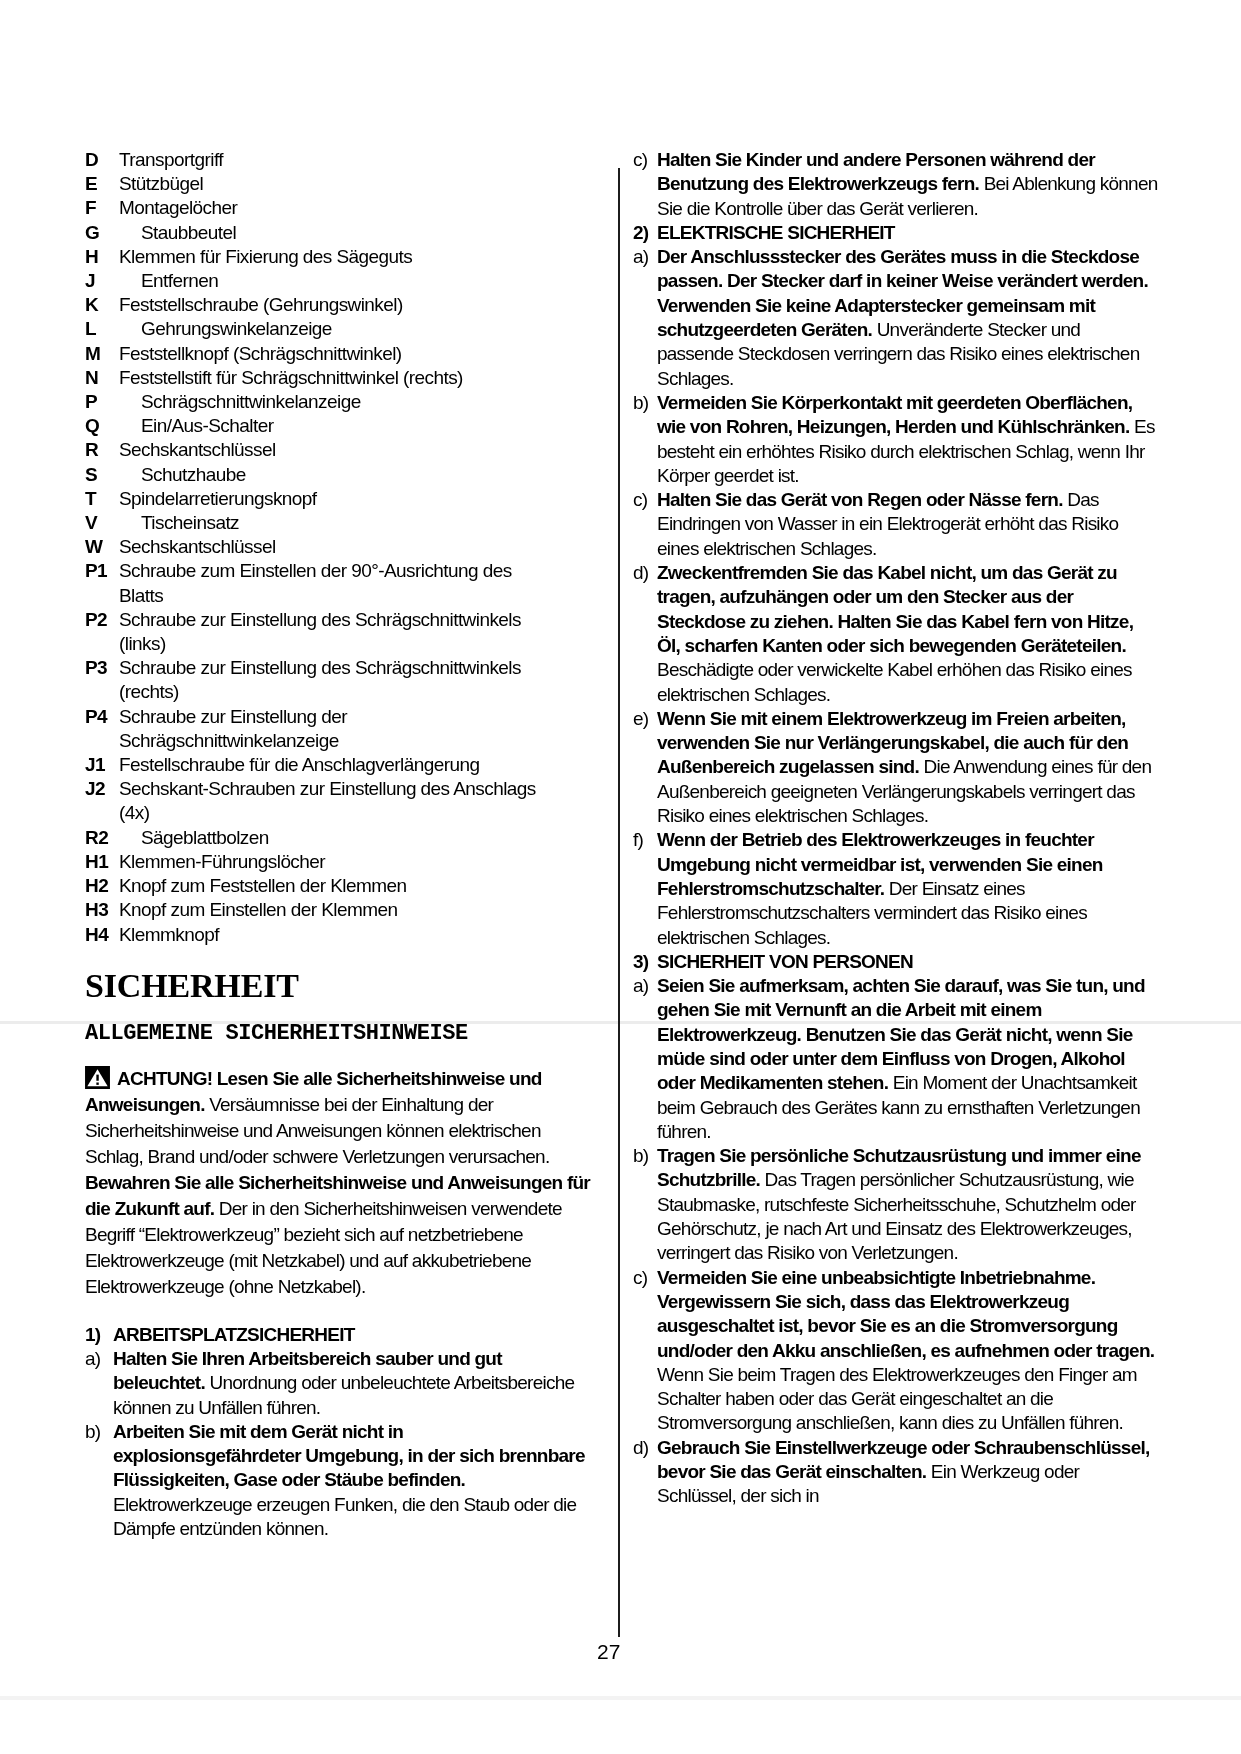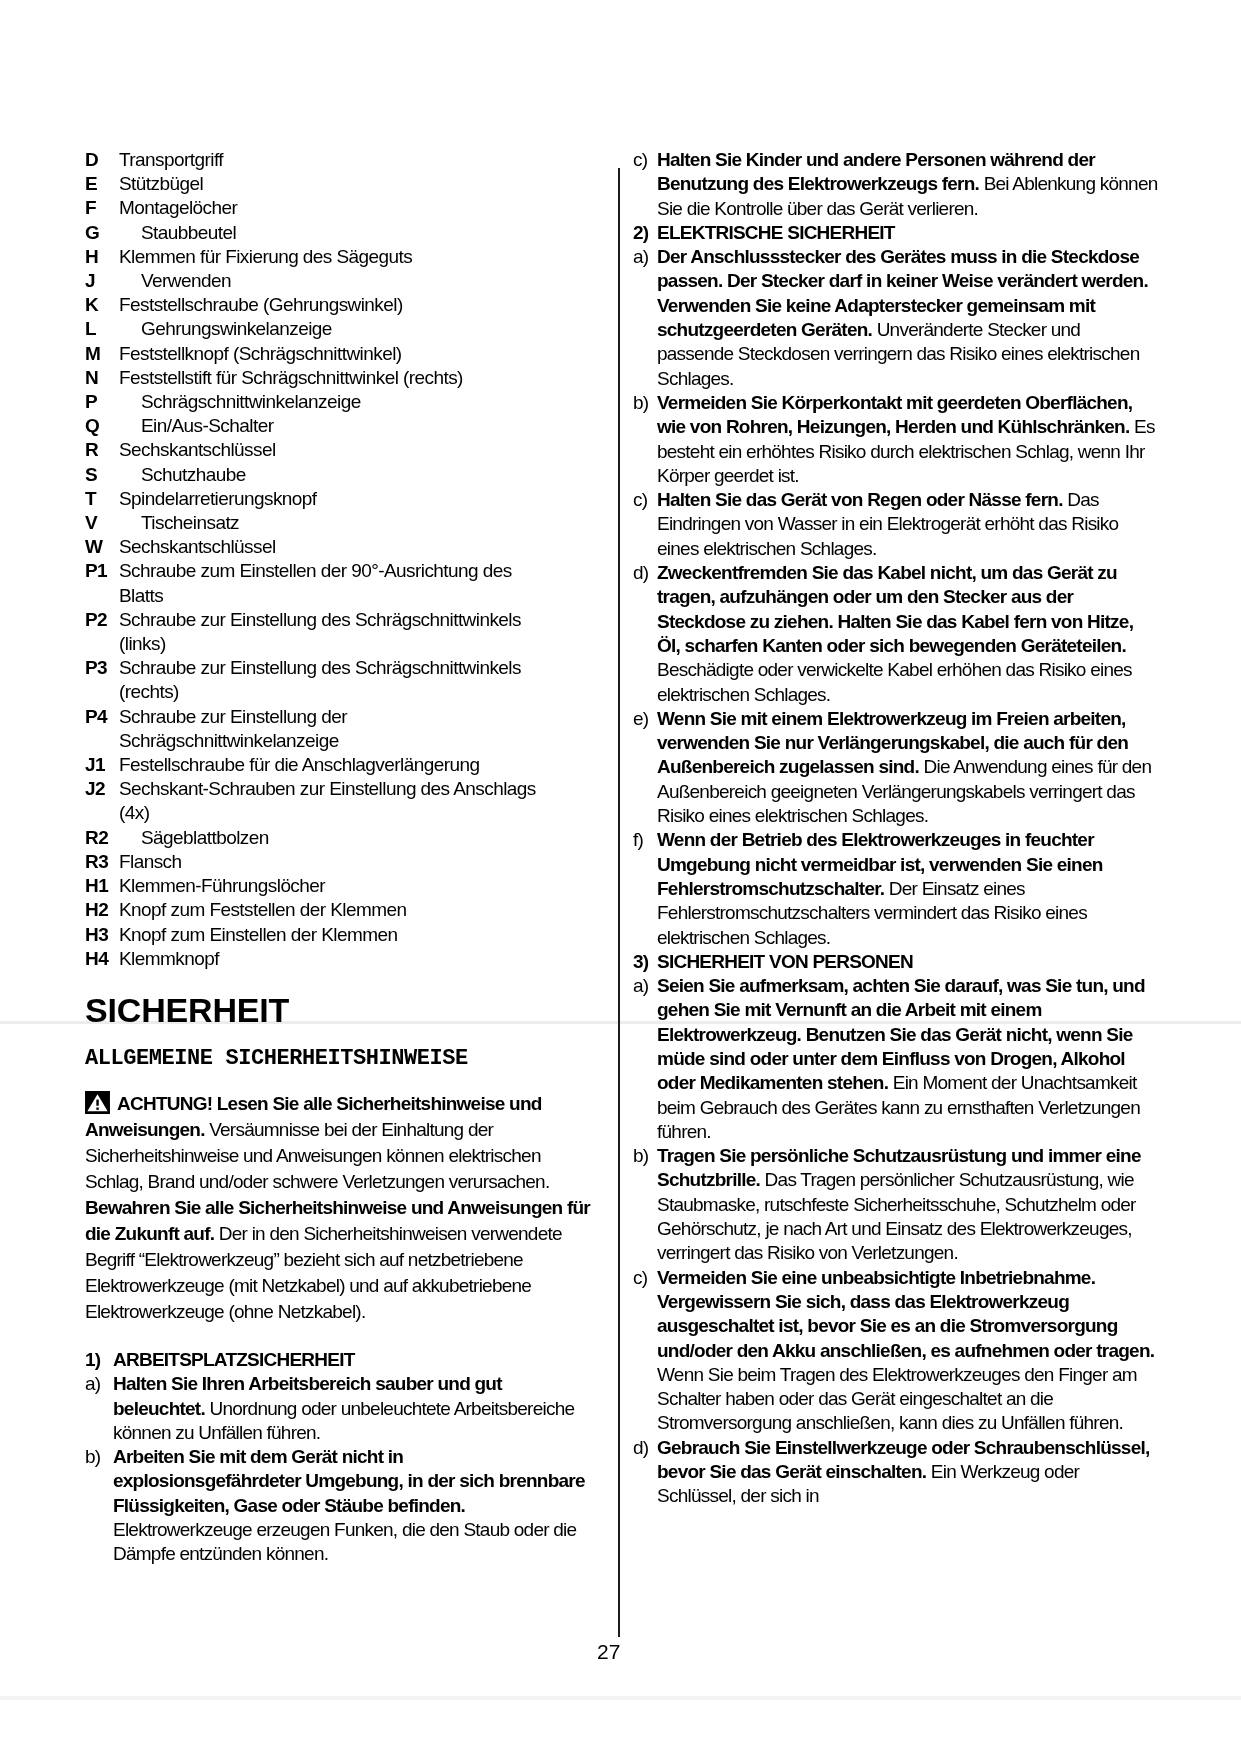--- a/index.html
+++ b/index.html
@@ -22,21 +22,21 @@
   .col-left{width:507px;}
   .col-right{width:527px;margin-left:41px;}
 
   
   .part-row{display:flex;font-size:19px;line-height:24.2px;letter-spacing:-0.03em;}
   .part-key{font-weight:bold;flex:0 0 34px;}
   .part-label{white-space:pre-line;}
   .part-label.indent{padding-left:22px;}
 
   
-  .safety-title{font-size:34px;font-weight:bold;margin:20px 0 0 0;letter-spacing:-0.005em;}
+  .safety-title{font-size:34px;font-weight:bold;margin:20px 0 0 0;letter-spacing:-0.005em;font-family:Liberation Serif, serif;}
   .safety-subtitle{font-size:22px;font-weight:bold;margin:16px 0 0 0;letter-spacing:-0.02em;font-family:Liberation Mono, monospace;}
 
   
   .intro{margin:20px 0 0 0;font-size:19px;line-height:26px;letter-spacing:-0.04em;}
   .warn-icon{display:inline-block;vertical-align:-4px;margin-right:7px;line-height:0;}
   .flow-row{display:flex;font-size:19px;line-height:24.3px;letter-spacing:-0.04em;}
   .flow-row .marker{flex:0 0 28px;}
   .col-right .flow-row .marker{flex:0 0 24px;}
   .flow-row.heading .marker,.flow-row.heading .item-text{font-weight:bold;}
   .col-left .flow{margin-top:23px;}
@@ -70,21 +70,21 @@
           <div class="part-row">
             <span class="part-key">G</span>
             <span class="part-label indent">Staubbeutel</span>
           </div>
           <div class="part-row">
             <span class="part-key">H</span>
             <span class="part-label">Klemmen für Fixierung des Sägeguts</span>
           </div>
           <div class="part-row">
             <span class="part-key">J</span>
-            <span class="part-label indent">Verwenden</span>
+            <span class="part-label indent">Entfernen</span>
           </div>
           <div class="part-row">
             <span class="part-key">K</span>
             <span class="part-label">Feststellschraube (Gehrungswinkel)</span>
           </div>
           <div class="part-row">
             <span class="part-key">L</span>
             <span class="part-label indent">Gehrungswinkelanzeige</span>
           </div>
           <div class="part-row">
@@ -148,24 +148,20 @@
             <span class="part-label">Festellschraube für die Anschlagverlängerung</span>
           </div>
           <div class="part-row">
             <span class="part-key">J2</span>
             <span class="part-label">Sechskant-Schrauben zur Einstellung des Anschlags
 (4x)</span>
           </div>
           <div class="part-row">
             <span class="part-key">R2</span>
             <span class="part-label indent">Sägeblattbolzen</span>
-          </div>
-          <div class="part-row">
-            <span class="part-key">R3</span>
-            <span class="part-label">Flansch</span>
           </div>
           <div class="part-row">
             <span class="part-key">H1</span>
             <span class="part-label">Klemmen-Führungslöcher</span>
           </div>
           <div class="part-row">
             <span class="part-key">H2</span>
             <span class="part-label">Knopf zum Feststellen der Klemmen</span>
           </div>
           <div class="part-row">

